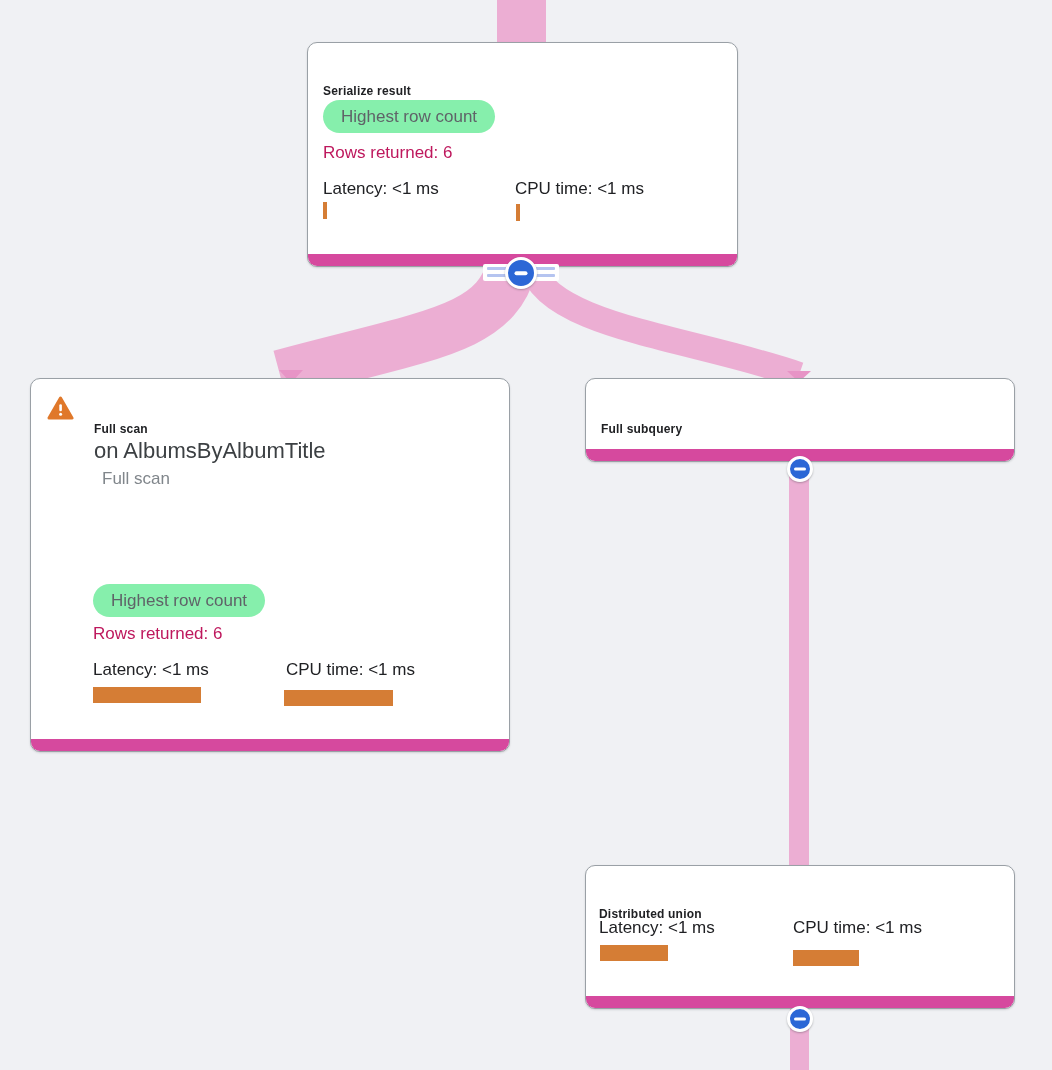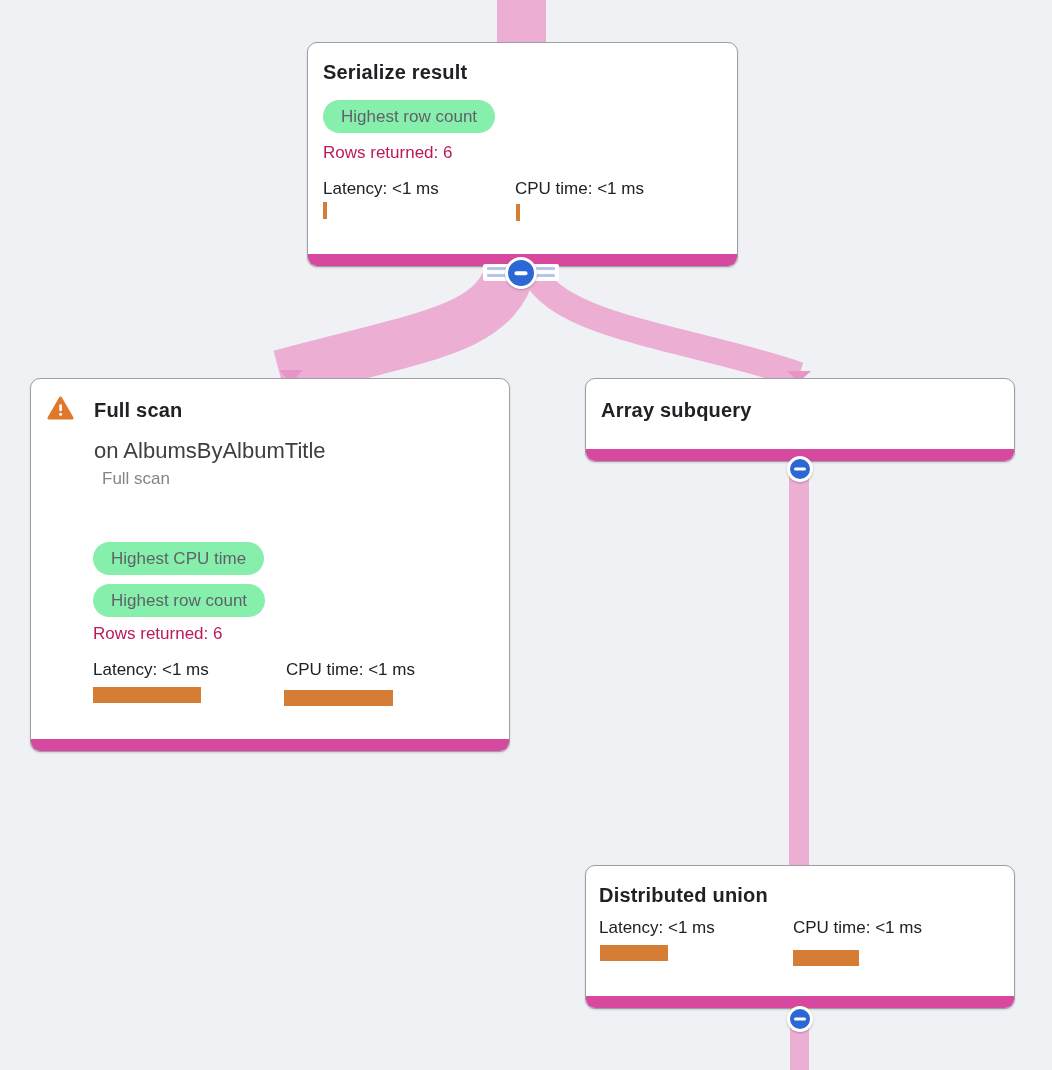--- a/index.html
+++ b/index.html
@@ -20,22 +20,23 @@
     box-shadow:0 1px 2px rgba(60,64,67,.18);
     box-sizing:border-box;
   }
   .accent{
     position:absolute;left:0;right:0;bottom:0;height:12px;
     background:#d6499e;
     border-radius:0 0 9px 9px;
   }
   .node-title{
     position:absolute;
-    font-size:20px;font-weight:600;color:#202124;letter-spacing:.2px;
+    font-size:12px;font-weight:600;color:#202124;letter-spacing:.2px;
     white-space:nowrap;
+    margin-top:23px;
   }
   .node-sub{position:absolute;font-size:22px;color:#3c4043;white-space:nowrap;}
   .node-muted{position:absolute;font-size:17px;color:#80868b;white-space:nowrap;margin-left:8px;}
   .badge{
     position:absolute;height:33px;line-height:33px;
     padding:0 18px;border-radius:17px;
     background:#86efac;color:#5f6368;font-size:17px;white-space:nowrap;
   }
   .rows-line{position:absolute;font-size:17px;color:#be185d;white-space:nowrap;}
   .metric-label{position:absolute;font-size:17px;color:#202124;white-space:nowrap;}
@@ -108,32 +109,31 @@
 
   <div class="card" style="left:30px;top:378px;width:480px;height:374px;">
     <svg class="warn-icon" style="left:16px;top:17px;" viewBox="0 0 27 24">
       <path d="M13.5 2 L25 22 H2 Z" fill="#e0782a" stroke="#e0782a" stroke-width="3" stroke-linejoin="round"></path>
       <rect x="12.3" y="8.2" width="2.6" height="7" rx="1.3" fill="#ffffff"></rect>
       <circle cx="13.6" cy="18.3" r="1.5" fill="#ffffff"></circle>
     </svg>
     <div class="node-title" style="left:63px;top:20px;">Full scan</div>
     <div class="node-sub" style="left:63px;top:59px;">on AlbumsByAlbumTitle</div>
     <div class="node-muted" style="left:63px;top:90px;">Full scan</div>
-    <div class="badge" style="left:62px;top:163px;">Highest CPU time</div>
     <div class="badge" style="left:62px;top:205px;">Highest row count</div>
     <div class="rows-line" style="left:62px;top:245px;">Rows returned: 6</div>
     <div class="metric-label" style="left:62px;top:281px;">Latency: &lt;1 ms</div>
     <div class="metric-label" style="left:255px;top:281px;">CPU time: &lt;1 ms</div>
     <div class="metric-bar" style="left:62px;top:308px;width:108px;height:16px;"></div>
     <div class="metric-bar" style="left:253px;top:311px;width:109px;height:16px;"></div>
     <div class="accent"></div>
   </div>
 
   <div class="card" style="left:585px;top:378px;width:430px;height:84px;">
-    <div class="node-title" style="left:15px;top:20px;">Array subquery</div>
+    <div class="node-title" style="left:15px;top:20px;">Full subquery</div>
     <div class="accent"></div>
   </div>
   <div class="collapse-btn btn-sm" style="left:787px;top:456px;"></div>
 
   <div class="card" style="left:585px;top:865px;width:430px;height:144px;">
     <div class="node-title" style="left:13px;top:18px;">Distributed union</div>
     <div class="metric-label" style="left:13px;top:52px;">Latency: &lt;1 ms</div>
     <div class="metric-label" style="left:207px;top:52px;">CPU time: &lt;1 ms</div>
     <div class="metric-bar" style="left:14px;top:79px;width:68px;height:16px;"></div>
     <div class="metric-bar" style="left:207px;top:84px;width:66px;height:16px;"></div>

